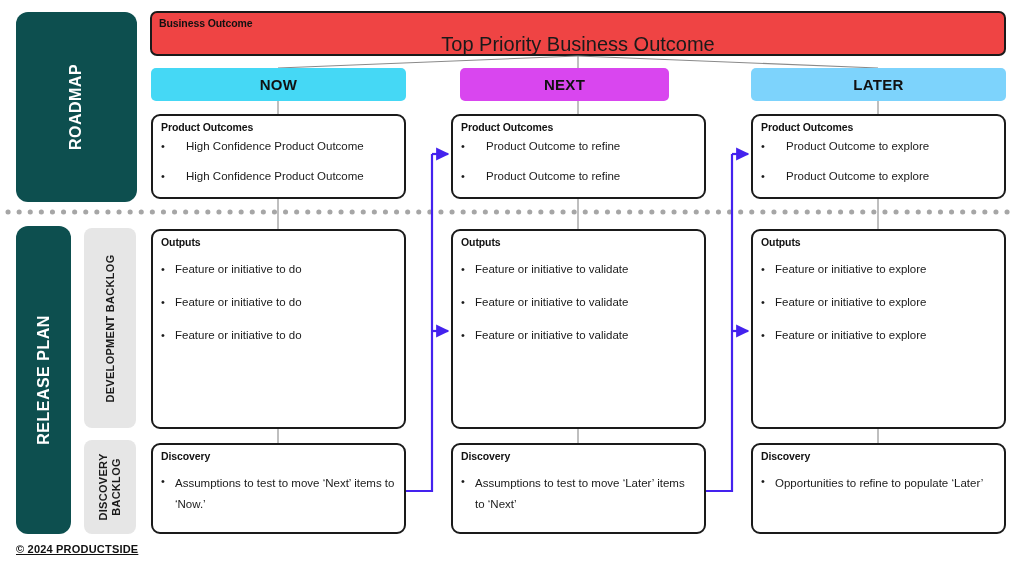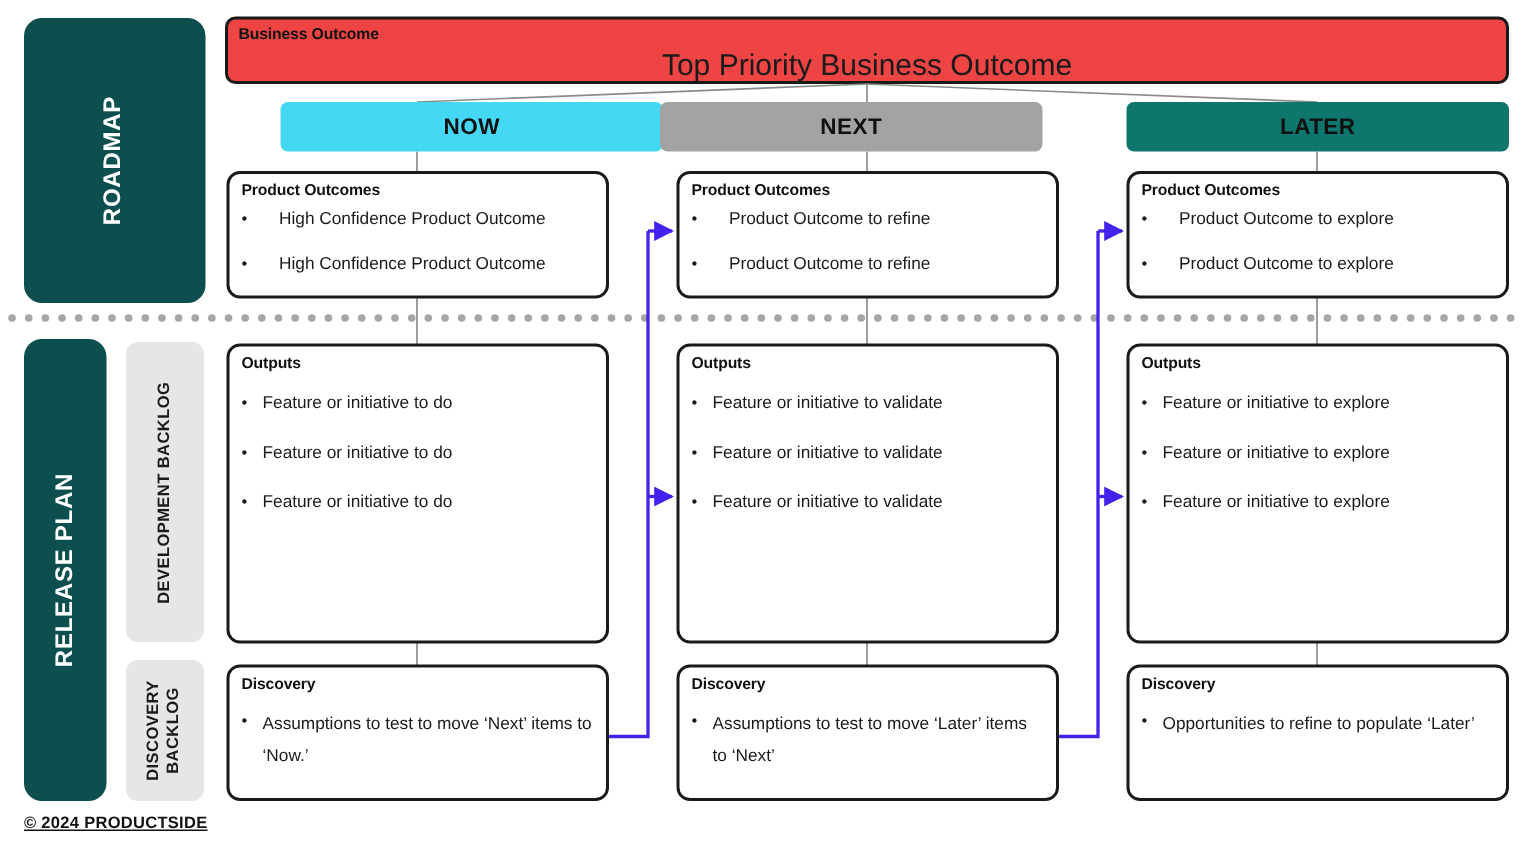--- a/index.html
+++ b/index.html
@@ -233,27 +233,27 @@
       <path d="M 432 331 L 448 331" marker-end="url(#arrowhead)"></path>
     </g>
 
     <g stroke="#4422ee" stroke-width="2.2" fill="none">
       <path d="M 706 491 L 732 491 L 732 154"></path>
       <path d="M 732 154 L 748 154" marker-end="url(#arrowhead)"></path>
       <path d="M 732 331 L 748 331" marker-end="url(#arrowhead)"></path>
     </g>
   </svg>
 
-  <div class="col-header" style="left: 151px; width: 255px; background: rgb(69, 216, 245); margin-left: 36px;">
+  <div class="col-header" style="left: 151px; width: 255px; background: rgb(69, 216, 245);">
     <span>NOW</span>
   </div>
-  <div class="col-header" style="left: 440px; width: 255px; background: #a3a3a3;">
+  <div class="col-header" style="left: 460px; width: 209px; background: #d946ef;">
     <span>NEXT</span>
   </div>
-  <div class="col-header" style="left: 751px; width: 255px; background: #0f766e;">
+  <div class="col-header" style="left: 751px; width: 255px; background: #7dd3fc;">
     <span>LATER</span>
   </div>
 
   <div class="card po" style="left:151px; top:114px; width:255px; height:85px;">
     <div class="card-title">Product Outcomes</div>
     <div class="items">
       <div class="item">
         <span class="bullet">•</span>
         <span class="txt">High Confidence Product Outcome</span>
       </div>

